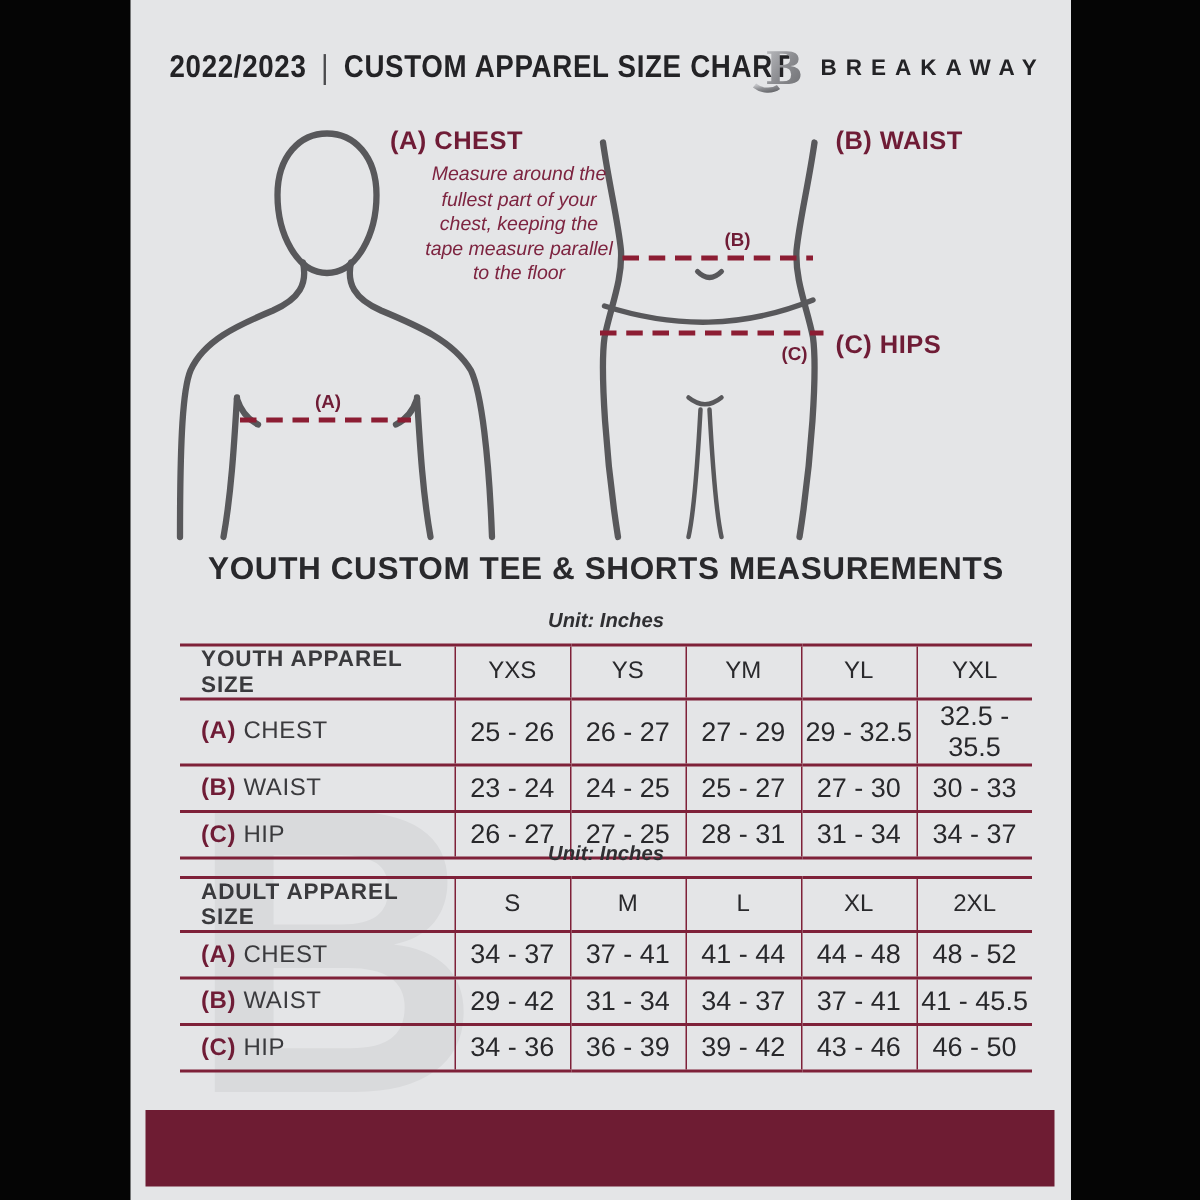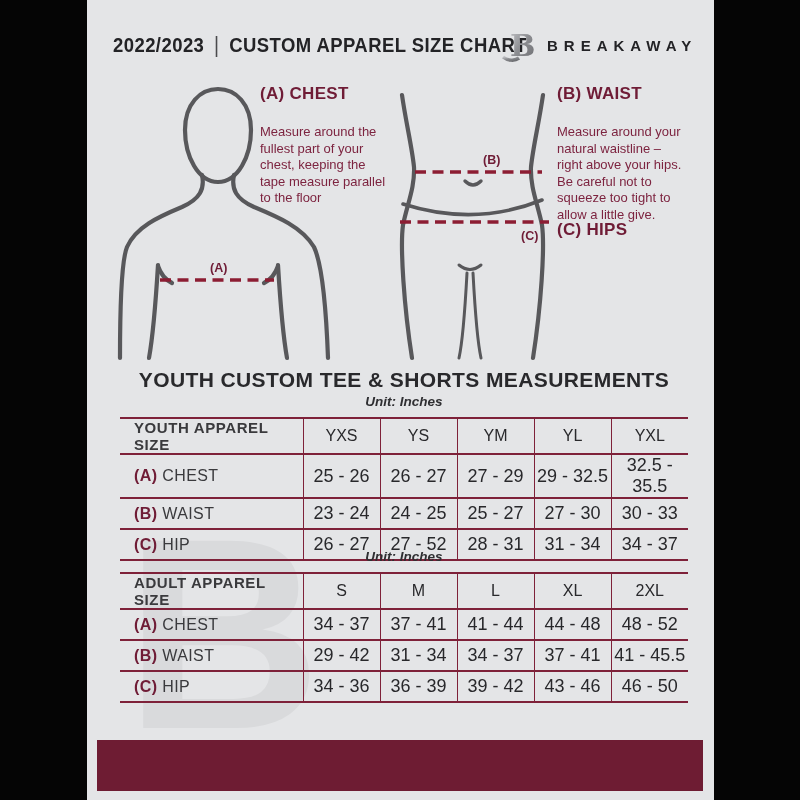--- a/index.html
+++ b/index.html
@@ -25,27 +25,27 @@
   .hdr-divider{font-weight:400;font-size:22px;color:#4a4a4d;padding:0 2px;}
   .brand{position:absolute;left:414px;top:0;display:flex;align-items:center;gap:10px;}
   .brand-name{font-weight:700;font-size:15px;letter-spacing:6px;color:#232326;}
   .logo-svg{display:block;}
 
   
   .fig{position:absolute;}
   .fig svg{display:block;overflow:visible;}
   .guide{position:absolute;}
   .guide-heading{font-size:17px;font-weight:700;color:var(--maroon-dark);letter-spacing:.3px;}
-  .guide-body{margin-top:20px;white-space:pre-line;font-size:13px;
-    line-height:16.5px;color:var(--maroon-text);}
+  .guide-body{margin-top:4px;white-space:pre-line;font-style:italic;font-size:13px;
+    line-height:16.5px;color:var(--maroon-text);text-align:center;}
 
   
   .section{position:absolute;left:33px;width:568px;z-index:1;}
   .section-title{text-align:center;font-weight:700;font-size:21px;color:#29292c;letter-spacing:.4px;}
-  .section-unit{text-align:center;font-style:italic;font-size:13.5px;font-weight:700;color:#2f2f32;margin-top:2px;}
+  .section-unit{text-align:center;font-style:italic;font-size:13.5px;font-weight:700;color:#2f2f32;margin-top:14px;}
   table.size-table{border-collapse:collapse;table-layout:fixed;width:568px;margin-top:8px;background:transparent;}
   .size-table th,.size-table td{border:0;background:transparent;}
   .size-table thead th{border-top:2px solid var(--maroon);border-bottom:2px solid var(--maroon);height:33px;}
   .size-table tbody td{border-bottom:2px solid var(--maroon);height:31px;}
   .size-table th + th,.size-table td + td{border-left:1.5px solid var(--maroon);}
   .head-label{font-weight:700;font-size:15px;color:#3a3a3d;letter-spacing:.6px;text-align:left;padding-left:14px;}
   .size-code{font-weight:400;font-size:16px;color:#29292c;text-align:center;}
   .row-label-cell{text-align:left;padding-left:14px;font-size:16px;letter-spacing:.4px;}
   .row-marker{font-weight:700;color:var(--maroon-dark);}
   .row-label{color:#3a3a3d;}
@@ -126,26 +126,20 @@
     <div class="guide" style="left:173px;top:84px;width:172px;">
       <div class="guide-heading">(A) CHEST</div>
       <div class="guide-body">Measure around the
 fullest part of your
 chest, keeping the
 tape measure parallel
 to the floor</div>
     </div>
     <div class="guide" style="left:470px;top:84px;width:156px;">
       <div class="guide-heading">(B) WAIST</div>
-      <div class="guide-body">Measure around your
-natural waistline –
-right above your hips.
-Be careful not to
-squeeze too tight to
-allow a little give.</div>
     </div>
     <div class="guide" style="left:470px;top:220px;width:160px;">
       <div class="guide-heading">(C) HIPS</div>
     </div>
 
     <div class="section" style="top:368px;">
       <div class="section-title">YOUTH CUSTOM TEE &amp; SHORTS MEASUREMENTS</div>
       <div class="section-unit">Unit: Inches</div>
       <table class="size-table">
         <colgroup>
@@ -179,21 +173,21 @@
             <td class="row-label-cell"><span class="row-marker">(B)</span> <span class="row-label">WAIST</span></td>
             <td class="size-cell">23 - 24</td>
             <td class="size-cell">24 - 25</td>
             <td class="size-cell">25 - 27</td>
             <td class="size-cell">27 - 30</td>
             <td class="size-cell">30 - 33</td>
           </tr>
           <tr>
             <td class="row-label-cell"><span class="row-marker">(C)</span> <span class="row-label">HIP</span></td>
             <td class="size-cell">26 - 27</td>
-            <td class="size-cell">27 - 52</td>
+            <td class="size-cell">27 - 25</td>
             <td class="size-cell">28 - 31</td>
             <td class="size-cell">31 - 34</td>
             <td class="size-cell">34 - 37</td>
           </tr>
         </tbody>
       </table>
     </div>
 
     <div class="section" style="top:547px;">
       <div class="section-unit">Unit: Inches</div>

